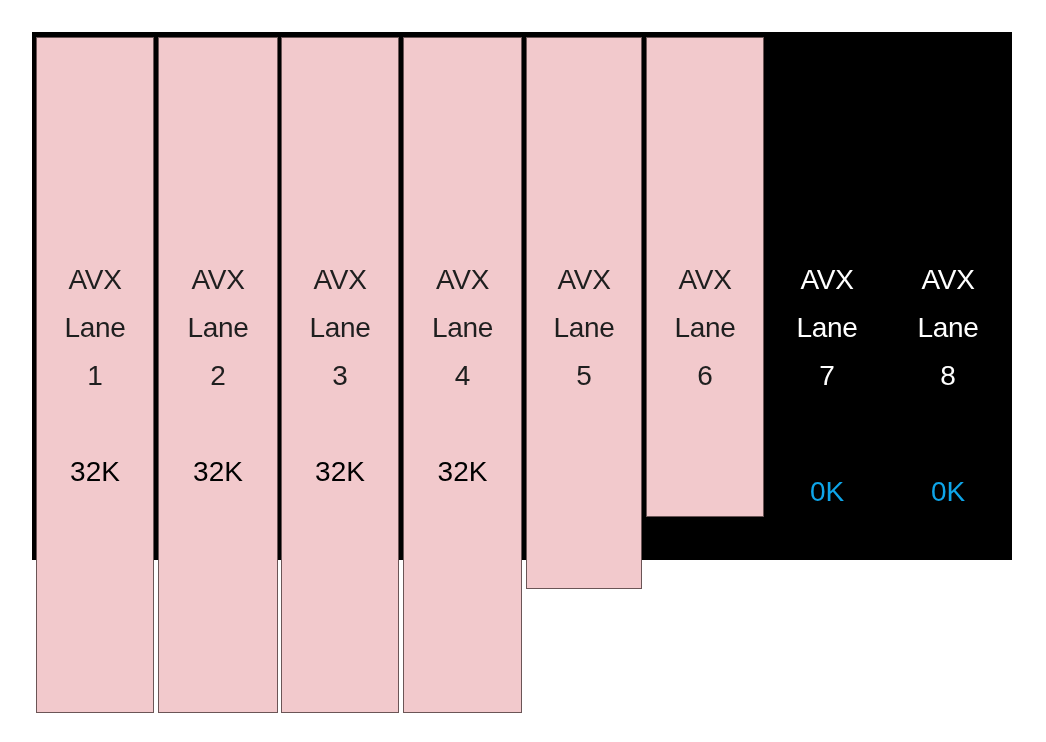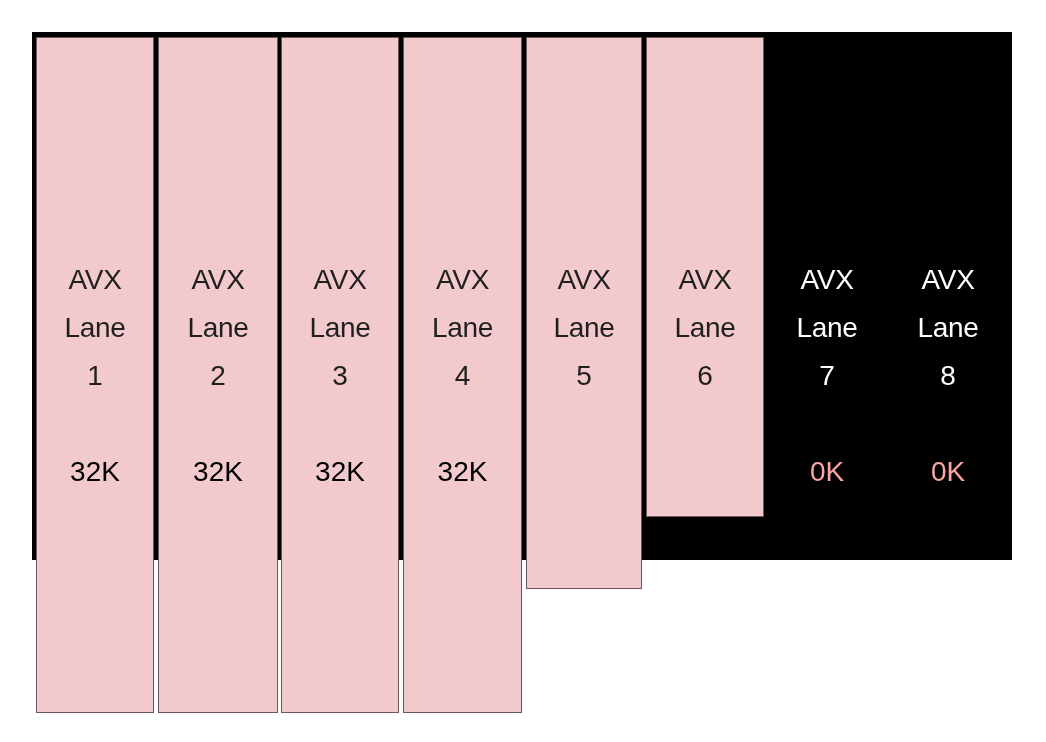--- a/index.html
+++ b/index.html
@@ -26,21 +26,21 @@
     .lane.empty .label { color: #ffffff; }
     .label span { display: block; }
     .value {
       position: absolute; left: 0; right: 0;
       text-align: center;
       font-family: "Liberation Sans", sans-serif;
       font-size: 28px;
       line-height: 48px;
       color: #000000;
     }
-    .lane.empty .value { color: #fca5a5; }
+    .lane.empty .value { color: #0ea5e9; margin-top: 20px; }
   </style>
 </head>
 <body>
 
 <div class="frame">
 
   <div class="lane" style="left:5px;width:116px;height:674px;">
     <div class="label" style="top:218px;">
       <span>AVX</span>
       <span>Lane</span>

